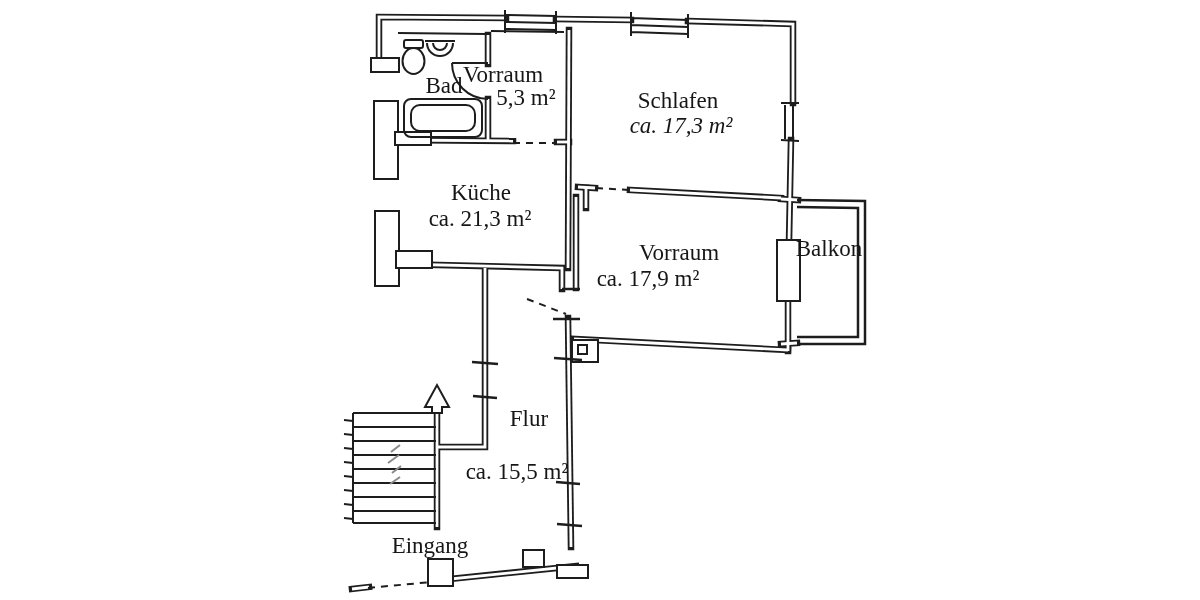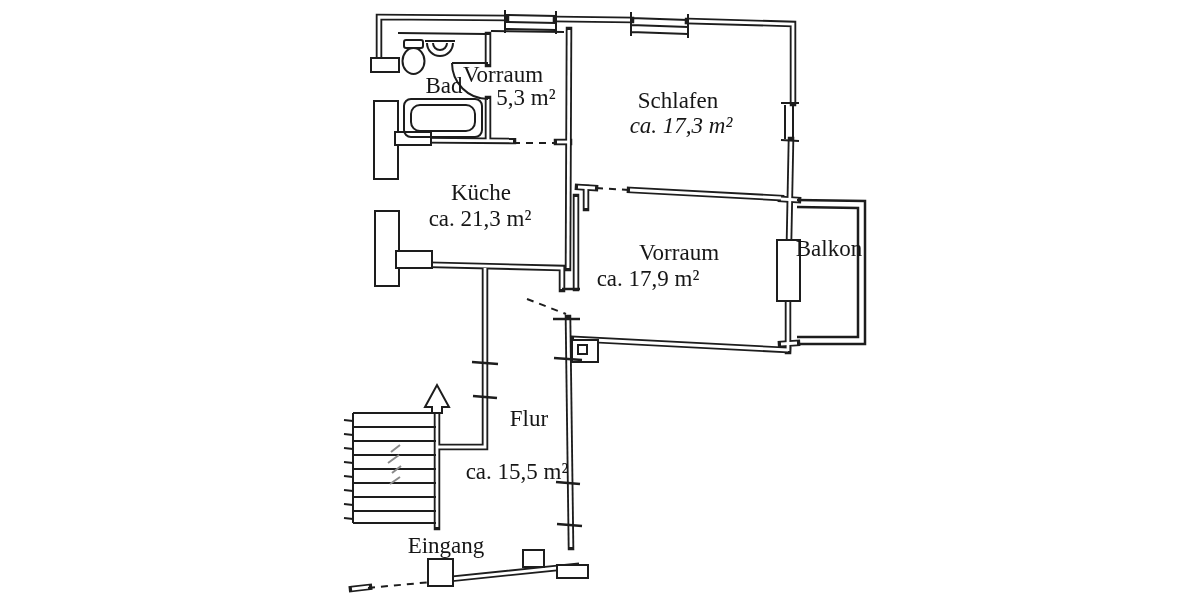--- a/index.html
+++ b/index.html
@@ -167,14 +167,14 @@
   <div class="lbl" style="left:480px;top:218px;">ca. 21,3 m²</div>
 
   <div class="lbl" style="left:679px;top:252px;">Vorraum</div>
   <div class="lbl" style="left:648px;top:278px;">ca. 17,9 m²</div>
 
   <div class="lbl" style="left:829px;top:248px;">Balkon</div>
 
   <div class="lbl" style="left:529px;top:418px;">Flur</div>
   <div class="lbl" style="left:517px;top:471px;text-align:right;">ca. 15,5 m²</div>
 
-  <div class="lbl" style="left:430px;top:545px;margin-left:16px;">Eingang</div>
+  <div class="lbl" style="left:430px;top:545px;">Eingang</div>
 </div>
 
 </body></html>

